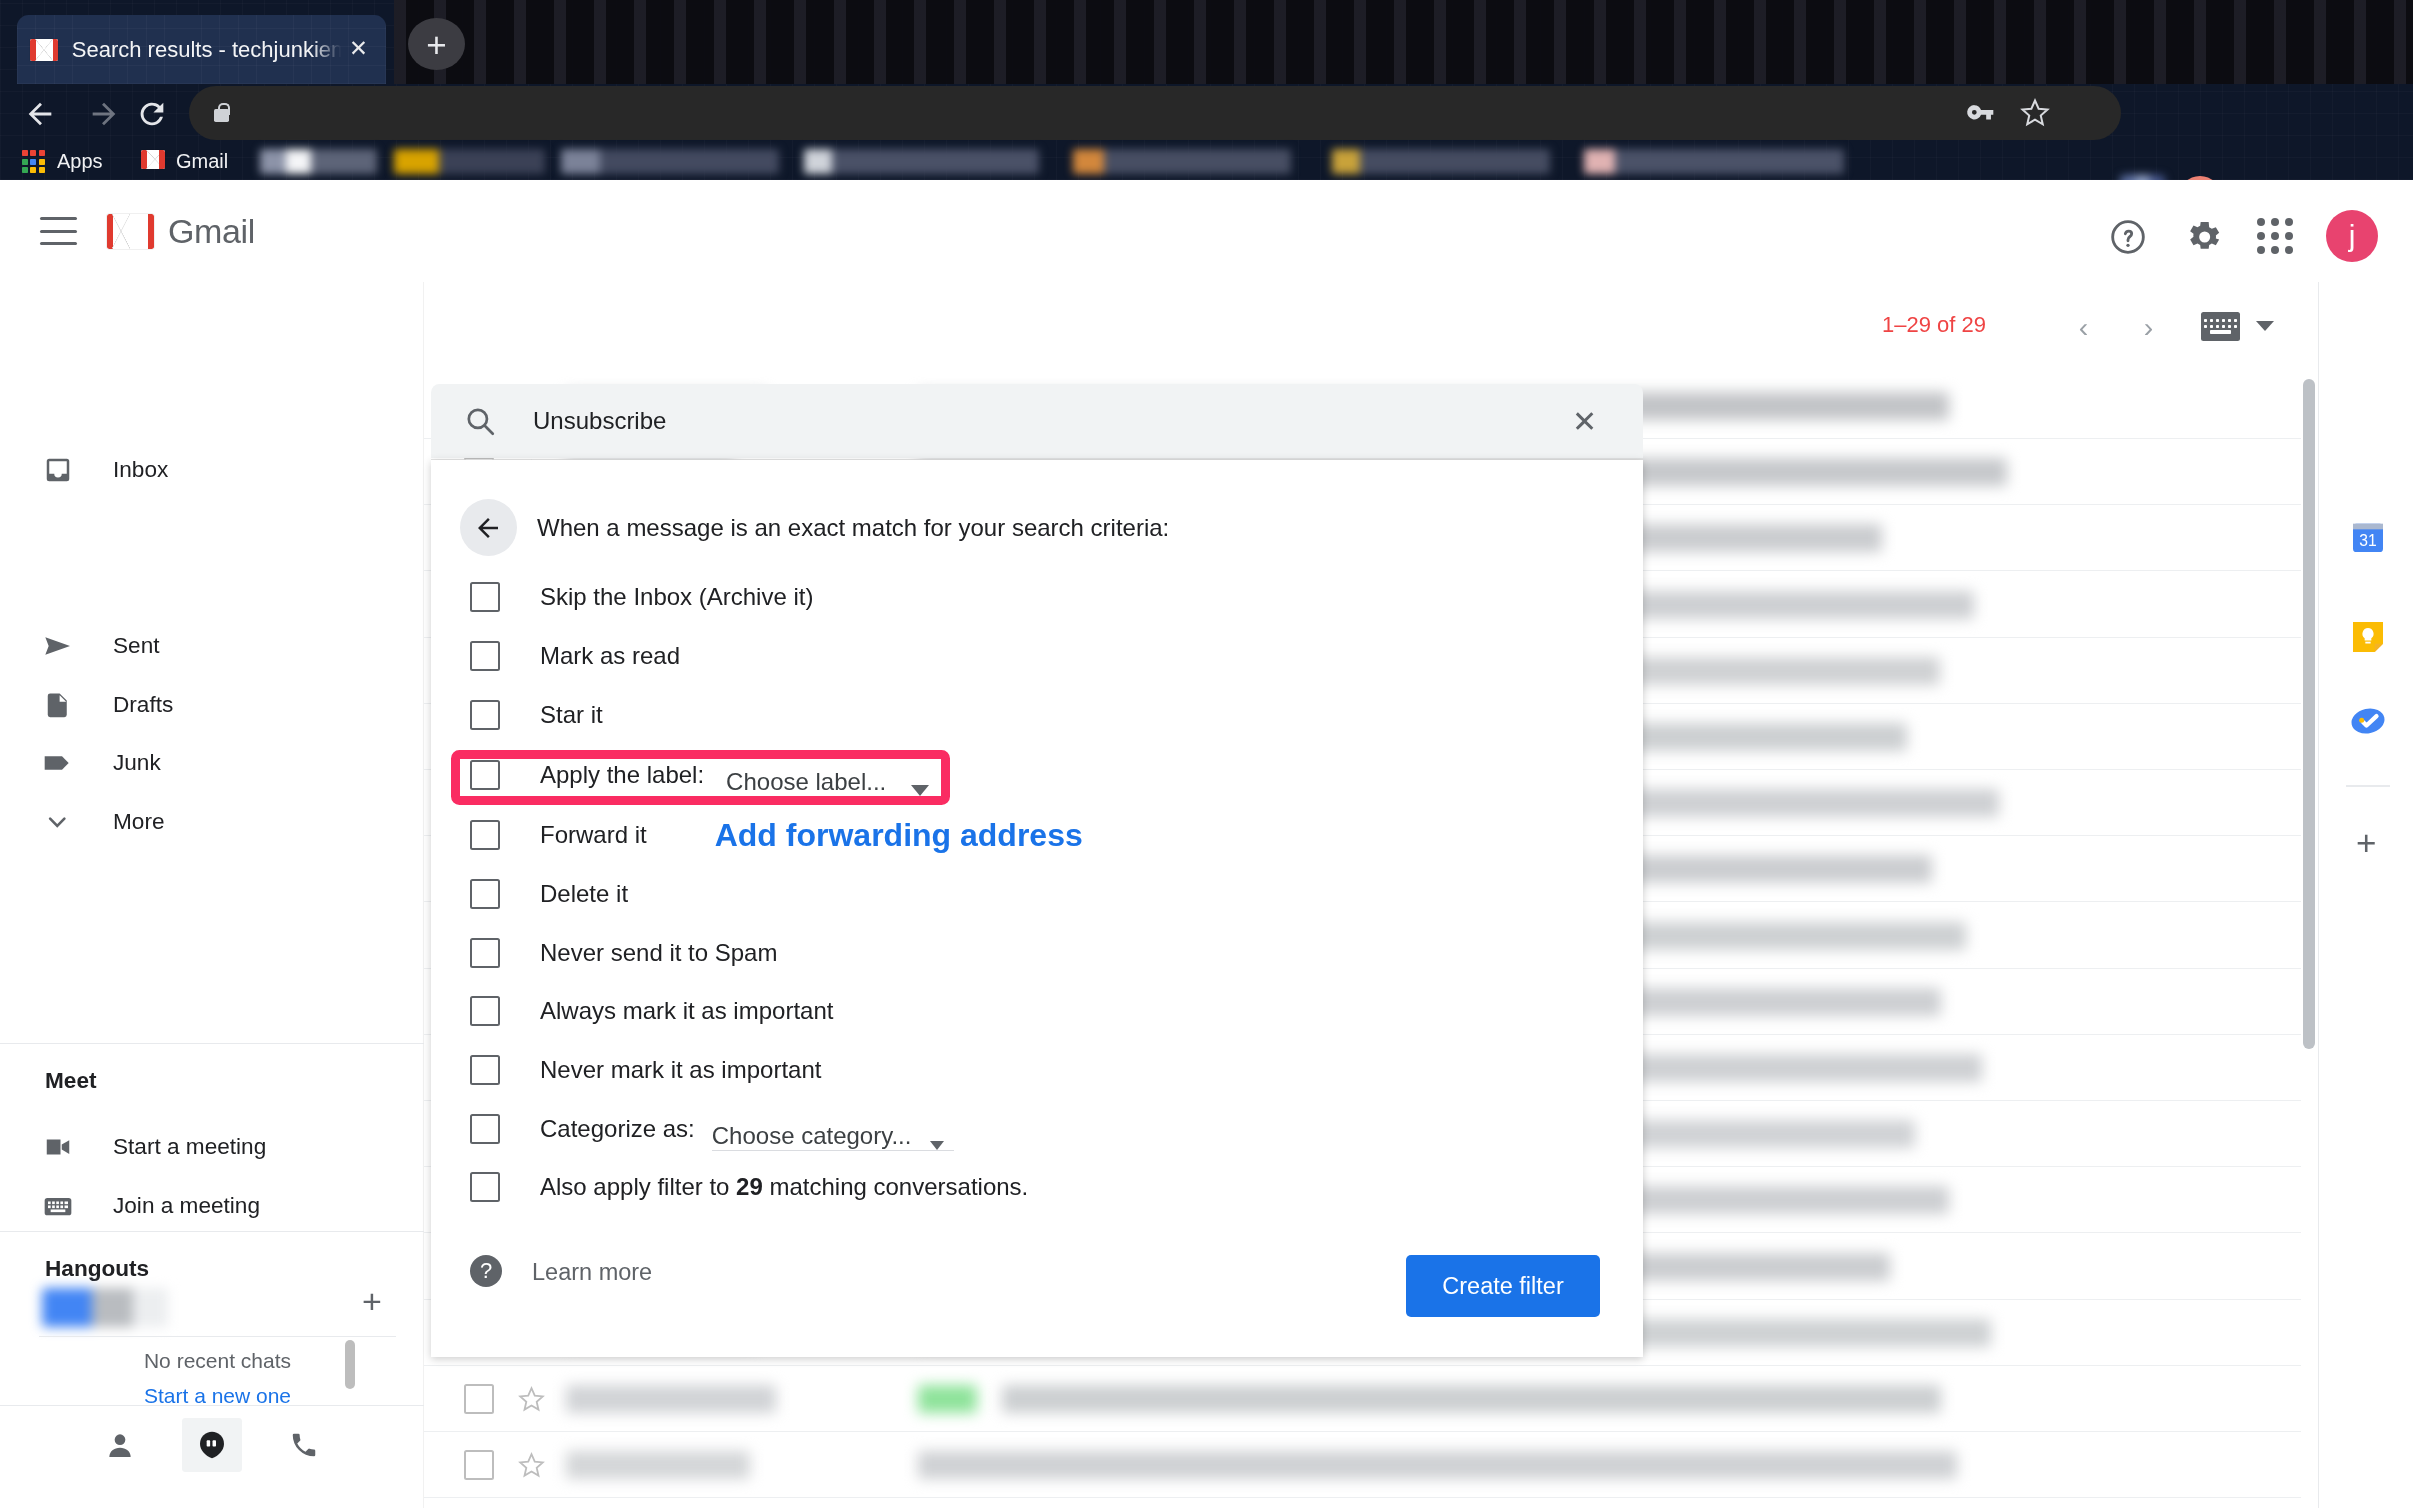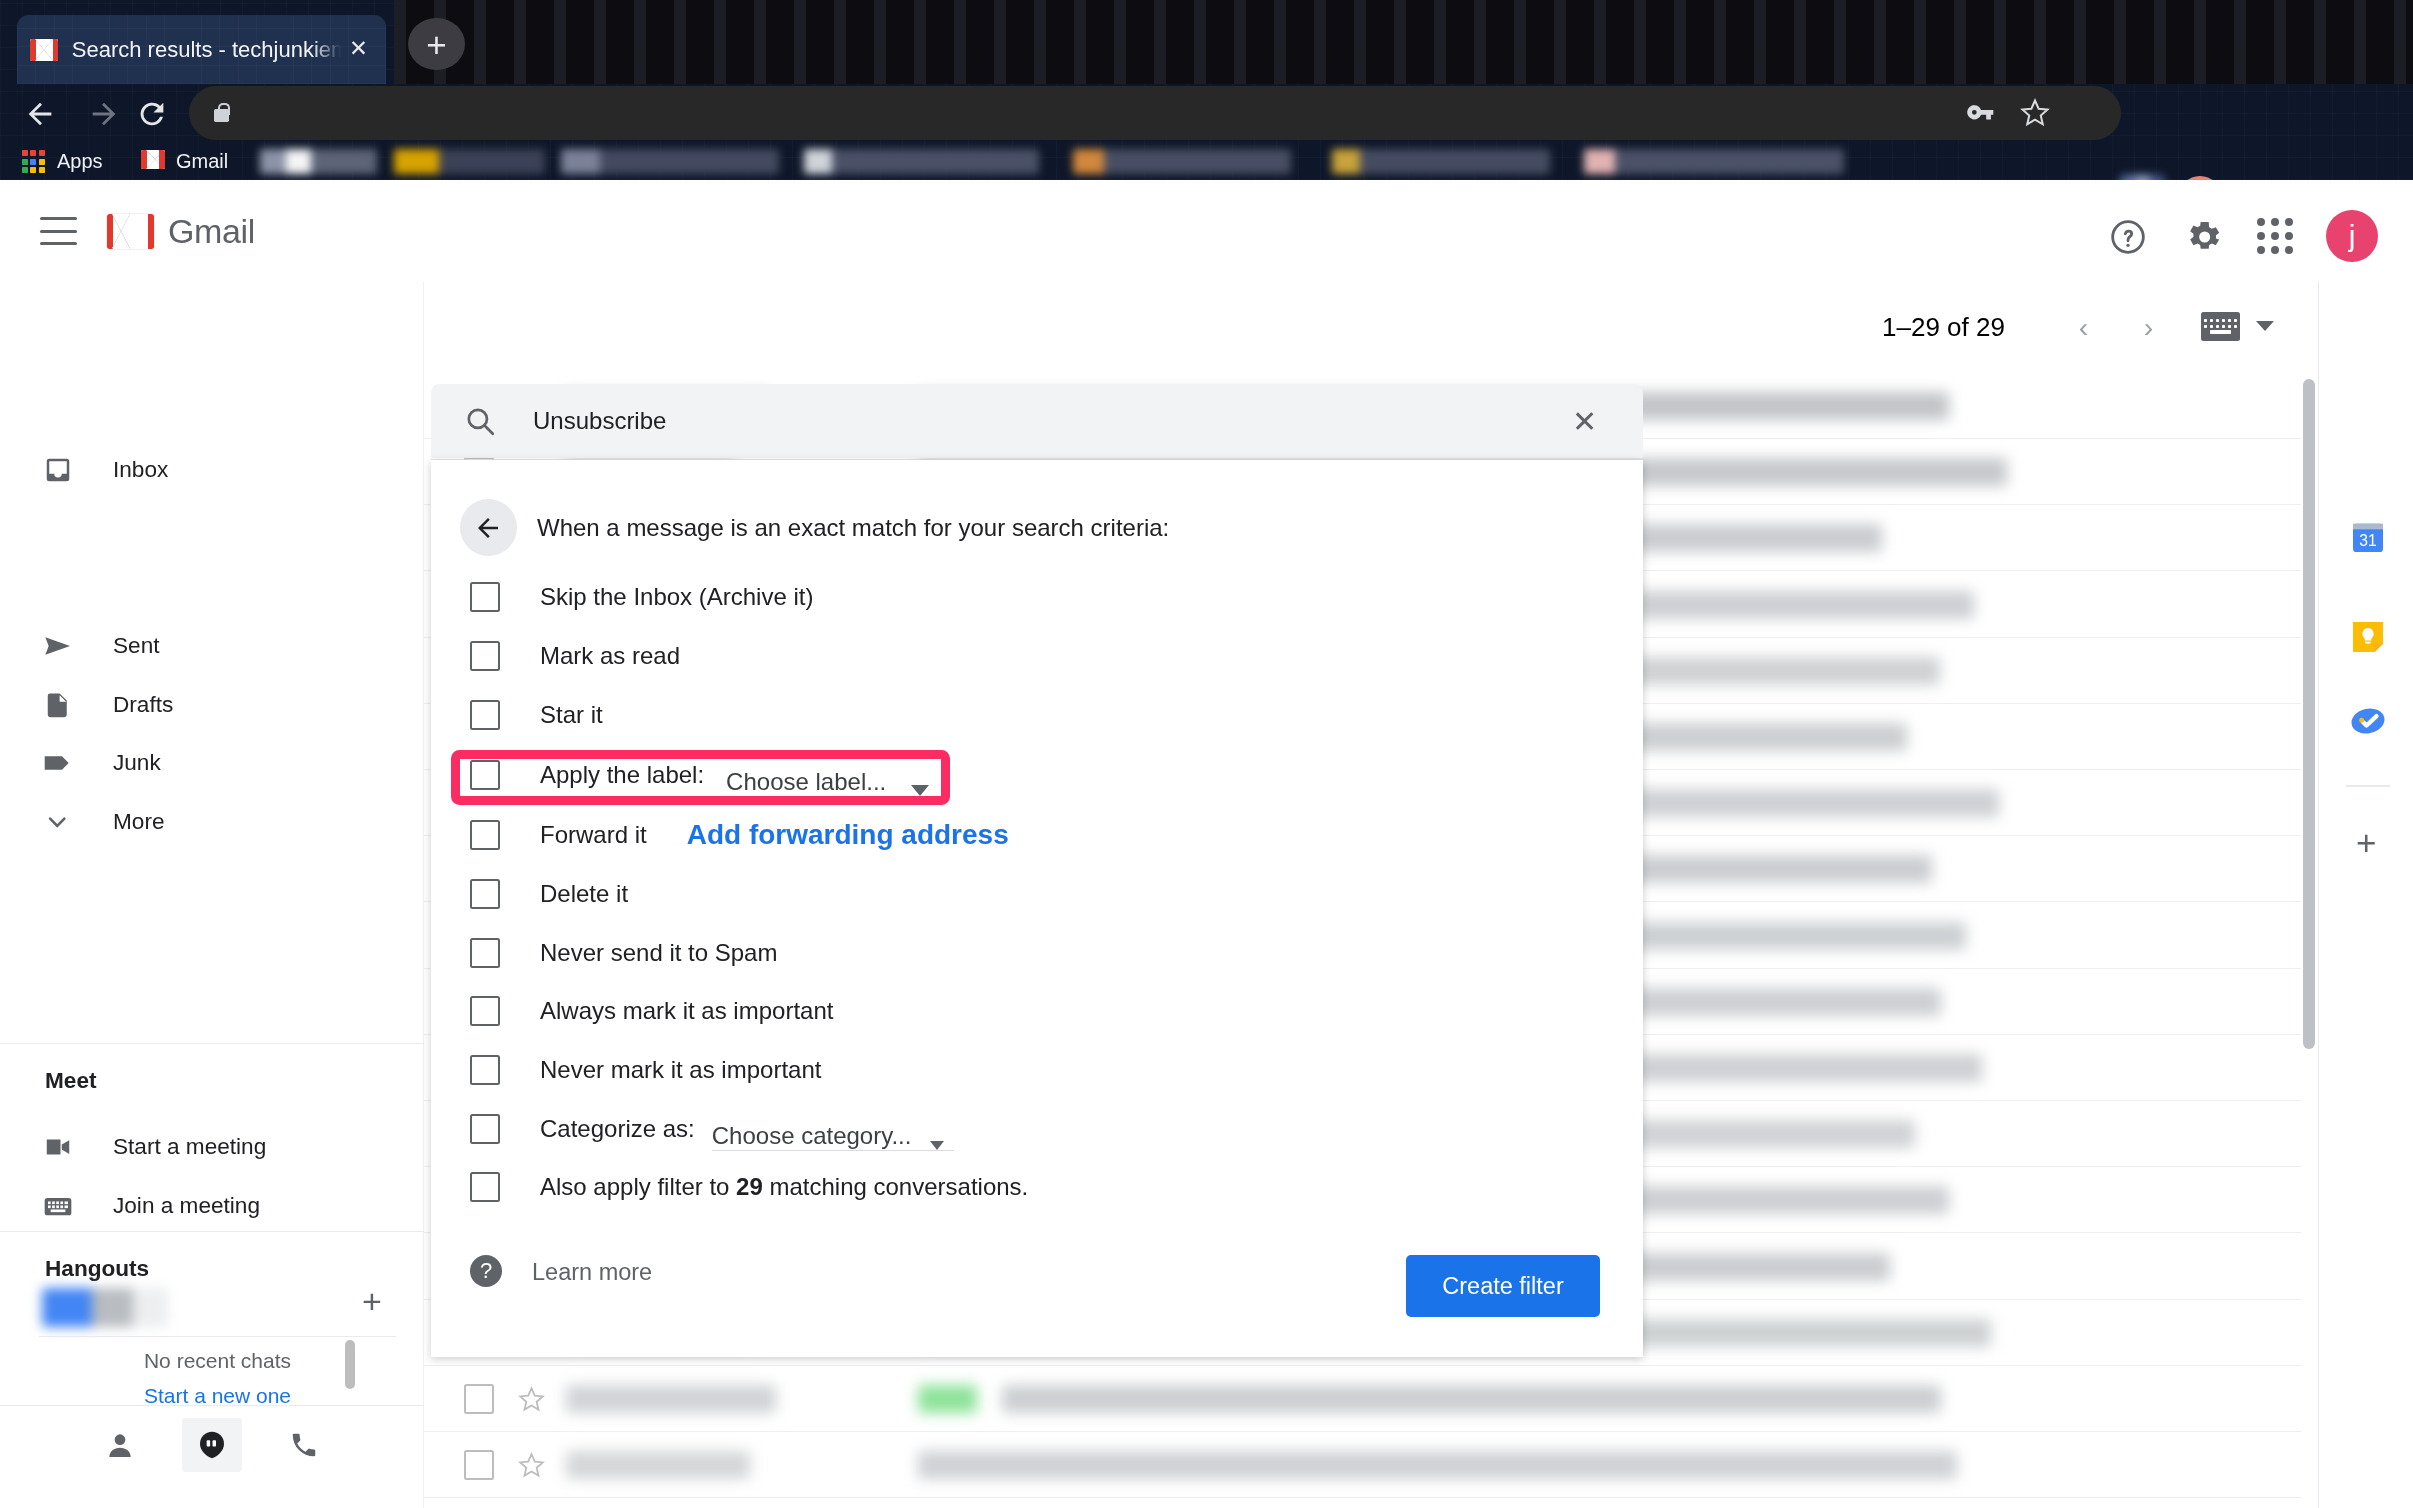--- a/index.html
+++ b/index.html
@@ -184,21 +184,21 @@
   #hangouts-no-chats { position: absolute; left: 0; top: 11.7px; width: 357px; text-align: center; font-size: 21px; color: #5f6368; }
   #hangouts-start-new { position: absolute; left: 0; top: 47px; width: 357px; text-align: center; font-size: 21px; color: #1a73e8; }
   #hangouts-scrollbar { position: absolute; left: 345px; top: 1058px; width: 10px; height: 49px; background: #bdbdbd; border-radius: 5px; }
   #hangouts-footer { position: absolute; left: 0; top: 1123px; width: 424px; height: 103px; border-top: 0.8px solid #e8eaed;
     display: flex; align-items: flex-start; justify-content: center; gap: 32px; padding-top: 11.7px; }
   .hangouts-tab { width: 60px; height: 54px; display: flex; align-items: center; justify-content: center; color: #5f6368; border-radius: 3.4px; }
   .hangouts-tab.active { background: #f1f3f4; color: #202124; }
 
   
   #list-toolbar { position: absolute; left: 424px; top: 102px; width: 1919px; height: 92px; background: #fff; }
-  #pagination-count { position: absolute; left: 1458px; top: 30px; font-size: 26px; color: #000000; }
+  #pagination-count { position: absolute; left: 1458px; top: 30px; font-size: 22px; color: #ef4444; }
   .page-arrow { position: absolute; top: 22px; width: 47px; height: 47px; display: flex; align-items: center; justify-content: center; color: #9aa0a6; font-size: 28.5px; }
   #page-prev { left: 1636px; }
   #page-next { left: 1701px; }
   #input-tools-icon { position: absolute; left: 1777px; top: 30px; width: 39px; height: 28.5px; background: #5f6368; border-radius: 2.5px;
     display: grid; grid-template-columns: repeat(6,3.4px); grid-template-rows: repeat(3,3.4px); gap: 2.5px; align-content: center; justify-content: center; }
   #input-tools-icon span { background: #fff; border-radius: 0.8px; }
   #input-tools-caret { position: absolute; left: 1832px; top: 39px; border-left: 9.2px solid transparent; border-right: 9.2px solid transparent; border-top: 10px solid #5f6368; }
 
   
   #email-list { position: absolute; left: 424px; top: 194px; width: 1877px; height: 1134px; background: #fff; overflow: hidden; }
@@ -770,21 +770,21 @@
       <span class="opt-label">Apply the label:</span>
       <span class="dropdown-field" style="position:relative;margin-left:22px;top:1.7px">
         <span class="dropdown-text">Choose label...</span>
         <span class="dropdown-caret"></span>
       </span>
     </div>
 
     <div class="opt-row" style="top:345px">
       <span class="opt-checkbox" style="margin-left:39px"></span>
       <span class="opt-label">Forward it</span>
-      <span style="margin-left:40px;font-size:28px;color:#1a73e8;font-weight:bold">Add forwarding address</span>
+      <span style="margin-left:68px;font-size:32px;color:#1a73e8;font-weight:bold">Add forwarding address</span>
     </div>
     <div class="opt-row" style="top:404px">
       <span class="opt-checkbox" style="margin-left:39px"></span>
       <span class="opt-label">Delete it</span>
     </div>
     <div class="opt-row" style="top:463px">
       <span class="opt-checkbox" style="margin-left:39px"></span>
       <span class="opt-label">Never send it to Spam</span>
     </div>
     <div class="opt-row" style="top:521px">

